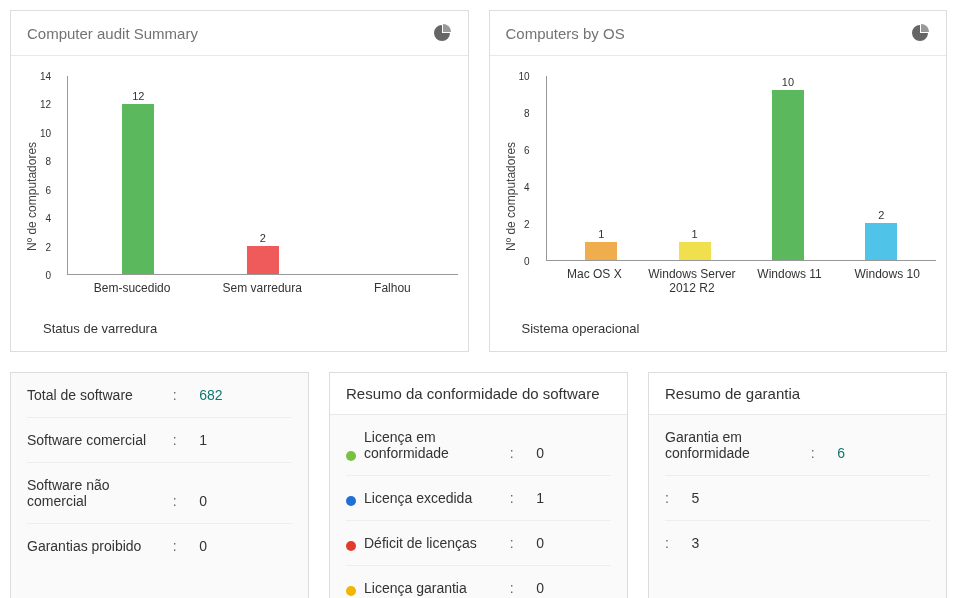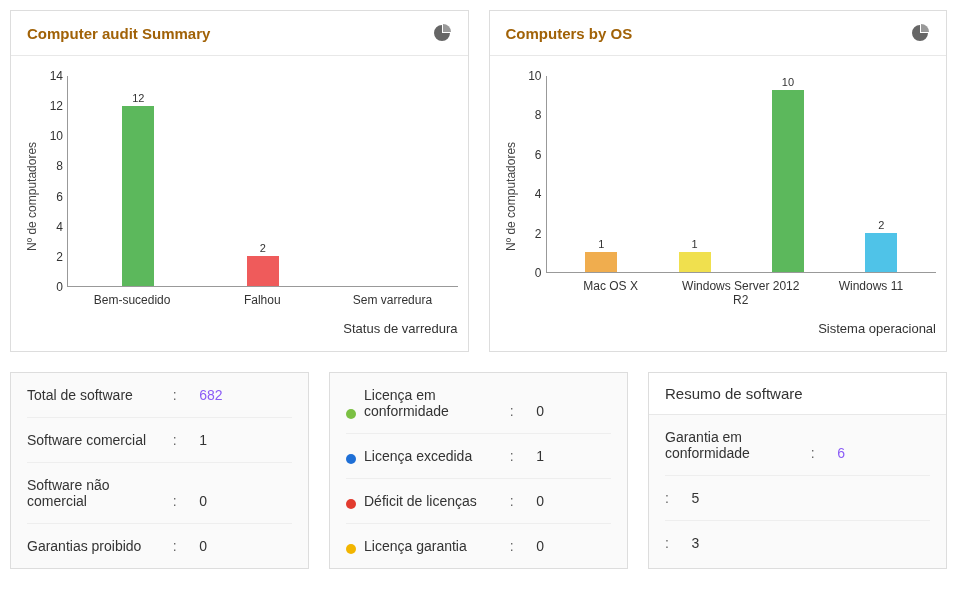--- a/index.html
+++ b/index.html
@@ -1,46 +1,46 @@
 <!DOCTYPE html>
 <html><head>
 <meta charset="utf-8">
 <style>
   * { box-sizing: border-box; margin: 0; padding: 0; }
   body { font-family: Arial, sans-serif; background: #fff; color: #333; padding: 10px; width: 957px; }
   .top-row { display: flex; gap: 20px; margin-bottom: 20px; }
   .chart-card { flex: 1; border: 1px solid #ddd; background: #fff; }
   .chart-header { display: flex; justify-content: space-between; align-items: center; padding: 12px 16px; border-bottom: 1px solid #e8e8e8; }
-  .chart-title { font-size: 15px; font-weight: 700; color: #a16207; }
+  .chart-title { font-size: 15px; font-weight: 400; color: #737373; }
   .pie-icon { width: 20px; height: 20px; cursor: pointer; }
   .chart-body { padding: 20px 10px 15px 10px; position: relative; }
   .bar-chart { display: flex; height: 260px; }
   .y-axis-label { writing-mode: vertical-rl; transform: rotate(180deg); font-size: 12px; color: #444; text-align: center; padding: 0 4px; margin-top: -20px; }
   .plot-column { flex: 1; display: flex; flex-direction: column; }
   .plot-area { flex: 1; position: relative; display: flex; }
   .ticks { width: 24px; position: relative; }
-  .tick { position: absolute; right: 4px; font-size: 12px; color: #333; transform: translateY(50%); }
+  .tick { position: absolute; right: 16px; font-size: 10px; color: #333; transform: translateY(50%); }
   .bars-region { flex: 1; position: relative; border-left: 1px solid #999; border-bottom: 1px solid #999; display: flex; align-items: flex-end; justify-content: space-around; padding: 0 8px; }
   .bar-group { flex: 1; display: flex; flex-direction: column; align-items: center; justify-content: flex-end; height: 100%; }
   .bar-label-top { font-size: 11px; color: #333; margin-bottom: 2px; }
   .bar { width: 32px; }
   .cat-row { display: flex; margin-left: 24px; }
   .cat-label { flex: 1; text-align: center; font-size: 12px; color: #333; padding-top: 6px; word-break: break-word; }
-  .x-axis-label { text-align: right; font-size: 13px; color: #333; margin-top: 14px; }
+  .x-axis-label { text-align: left; font-size: 13px; color: #333; margin-top: 26px; }
   .bottom-row { display: flex; gap: 20px; }
   .summary-card { flex: 1; border: 1px solid #ddd; background: #fafafa; }
   .summary-header { padding: 12px 16px; border-bottom: 1px solid #e8e8e8; font-size: 15px; color: #333; background: #fff; }
   .summary-items { padding: 0 16px; }
   .summary-item { display: flex; align-items: flex-end; padding: 14px 0; border-bottom: 1px solid #eee; font-size: 14px; color: #333; }
   .summary-item:last-child { border-bottom: none; }
   .dot { width: 10px; height: 10px; border-radius: 50%; margin-right: 8px; flex: 0 0 auto; }
   .item-label { flex: 0 0 55%; }
   .item-colon { flex: 0 0 10%; color: #666; }
   .item-value { flex: 0 0 30%; color: #333; cursor: pointer; }
-  .item-value.link { color: #8b5cf6; }
+  .item-value.link { color: #0f766e; }
 </style>
 </head>
 <body>
 
 <div class="top-row">
 
   <div class="chart-card">
     <div class="chart-header">
       <div class="chart-title">Computer audit Summary</div>
       <span class="pie-icon">
@@ -74,22 +74,22 @@
                   <div class="bar-label-top">2</div>
                   <div class="bar" style="height: 14.2857%; background: rgb(239, 91, 91);"></div>
                 </div>
                 <div class="bar-group">
                   <div class="bar" style="height: 0%; background: rgb(153, 153, 153);"></div>
                 </div>
               </div>
           </div>
           <div class="cat-row" id="cats-0">
               <div class="cat-label">Bem-sucedido</div>
+              <div class="cat-label">Sem varredura</div>
               <div class="cat-label">Falhou</div>
-              <div class="cat-label">Sem varredura</div>
             </div>
           <div class="x-axis-label">Status de varredura</div>
         </div>
       </div>
     </div>
   </div>
 
   <div class="chart-card">
     <div class="chart-header">
       <div class="chart-title">Computers by OS</div>
@@ -129,20 +129,21 @@
                 <div class="bar-group">
                   <div class="bar-label-top">2</div>
                   <div class="bar" style="height: 20%; background: rgb(79, 195, 232);"></div>
                 </div>
               </div>
           </div>
           <div class="cat-row" id="cats-1">
               <div class="cat-label">Mac OS X</div>
               <div class="cat-label">Windows Server 2012 R2</div>
               <div class="cat-label">Windows 11</div>
+              <div class="cat-label">Windows 10</div>
             </div>
           <div class="x-axis-label">Sistema operacional</div>
         </div>
       </div>
     </div>
   </div>
 </div>
 
 <div class="bottom-row">
   <div class="summary-card">
@@ -163,20 +164,21 @@
           <div class="item-value">0</div>
         </div>
         <div class="summary-item">
           <div class="item-label">Garantias proibido</div>
           <div class="item-colon">:</div>
           <div class="item-value">0</div>
         </div>
       </div>
   </div>
   <div class="summary-card">
+    <div class="summary-header">Resumo da conformidade do software</div>
     <div class="summary-items" id="sum-compliance">
         <div class="summary-item">
           <span class="dot" style="background: rgb(123, 192, 67);"></span>
           <div class="item-label">Licença em conformidade</div>
           <div class="item-colon">:</div>
           <div class="item-value">0</div>
         </div>
         <div class="summary-item">
           <span class="dot" style="background: rgb(30, 111, 214);"></span>
           <div class="item-label">Licença excedida</div>
@@ -191,21 +193,21 @@
         </div>
         <div class="summary-item">
           <span class="dot" style="background: rgb(242, 181, 0);"></span>
           <div class="item-label">Licença garantia</div>
           <div class="item-colon">:</div>
           <div class="item-value">0</div>
         </div>
       </div>
   </div>
   <div class="summary-card">
-    <div class="summary-header">Resumo de software</div>
+    <div class="summary-header">Resumo de garantia</div>
     <div class="summary-items" id="sum-warranty">
         <div class="summary-item">
           <div class="item-label">Garantia em conformidade</div>
           <div class="item-colon">:</div>
           <div class="item-value link">6</div>
         </div>
         <div class="summary-item">
           <div class="item-colon">:</div>
           <div class="item-value">5</div>
         </div>

